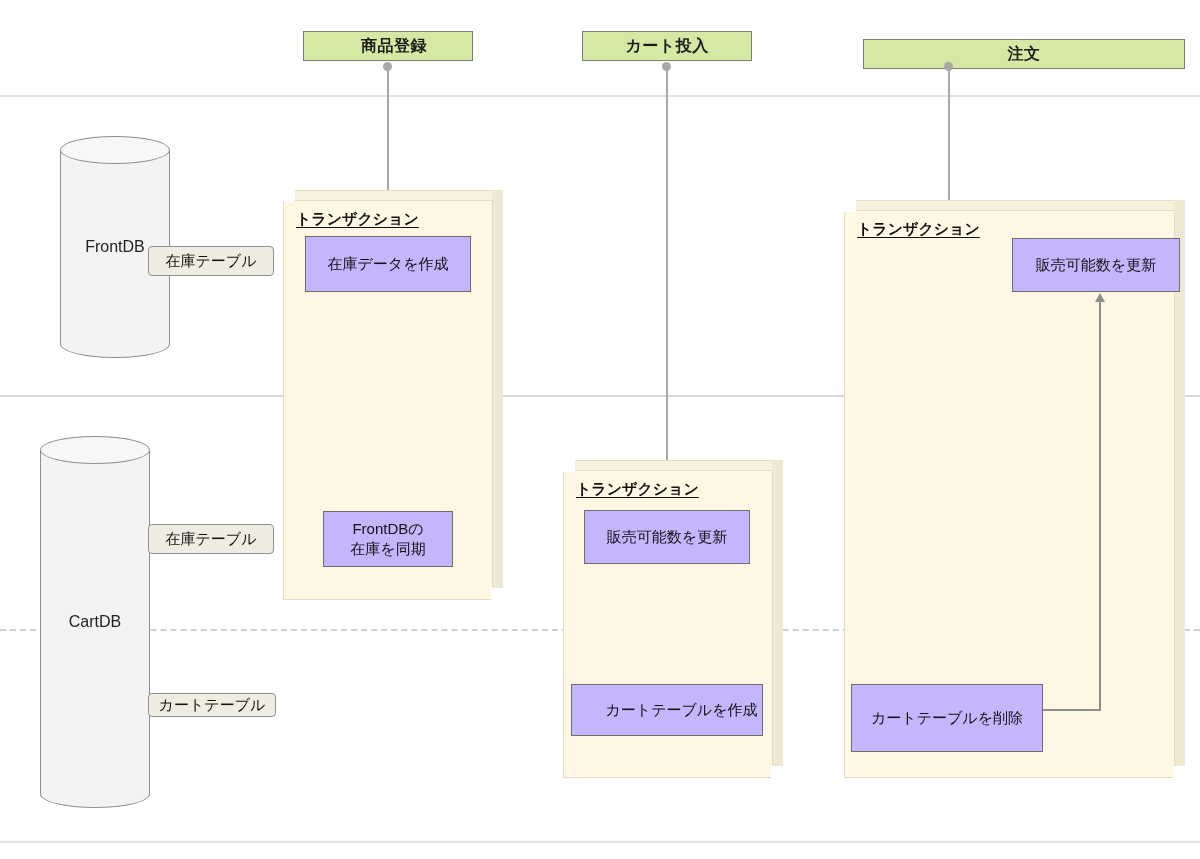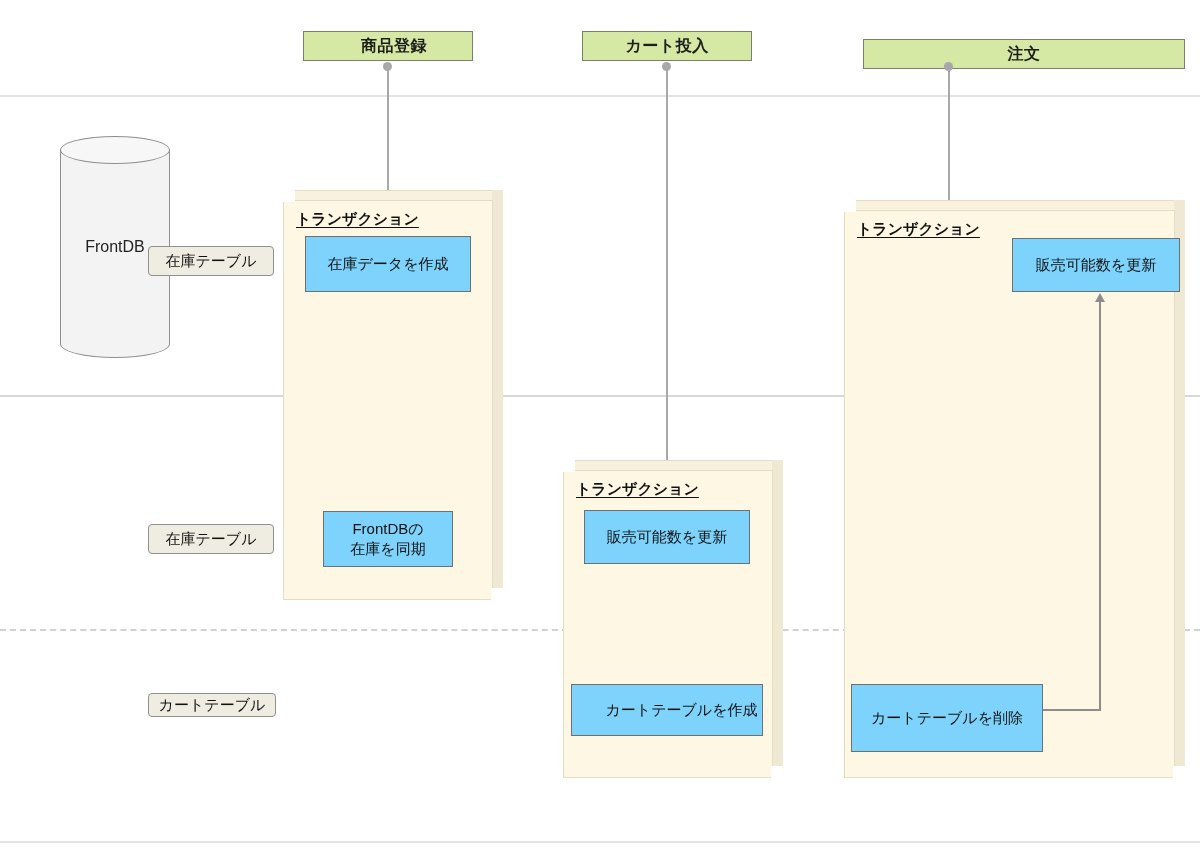--- a/index.html
+++ b/index.html
@@ -116,21 +116,21 @@
     text-decoration:underline;
     text-underline-offset:3px;
     z-index:5;
     white-space:nowrap;
   }
 
   
   .step{
     position:absolute;
     box-sizing:border-box;
-    background:#7dd3fc;
+    background:#c4b5fd;
     border:1.5px solid #6f6f6f;
     display:flex;
     align-items:center;
     justify-content:center;
     text-align:center;
     font-size:15px;
     color:#111;
     line-height:1.35;
     z-index:6;
   }
@@ -235,20 +235,26 @@
   <div class="flowline" style="left:948px;top:66px;height:610px;"></div>
   <div class="arrowhead-down" style="left:944px;top:672px;"></div>
 
   <div class="cyl" style="left:40px;top:136px;width:110px;height:222px;margin-left:20px;">
     <div class="tube"></div>
     <div class="foot"></div>
     <div class="cap"></div>
     <div class="name">FrontDB</div>
   </div>
 
+  <div class="cyl" style="left:40px;top:436px;width:110px;height:372px;">
+    <div class="tube"></div>
+    <div class="foot"></div>
+    <div class="cap"></div>
+    <div class="name">CartDB</div>
+  </div>
 
   <div class="tag" style="left:148px;top:246px;width:126px;height:30px;">
     <span>在庫テーブル</span>
   </div>
   <div class="tag" style="left:148px;top:524px;width:126px;height:30px;">
     <span>在庫テーブル</span>
   </div>
   <div class="tag" style="left:148px;top:693px;width:128px;height:24px;align-items:center;">
     <span>カートテーブル</span>
   </div>

